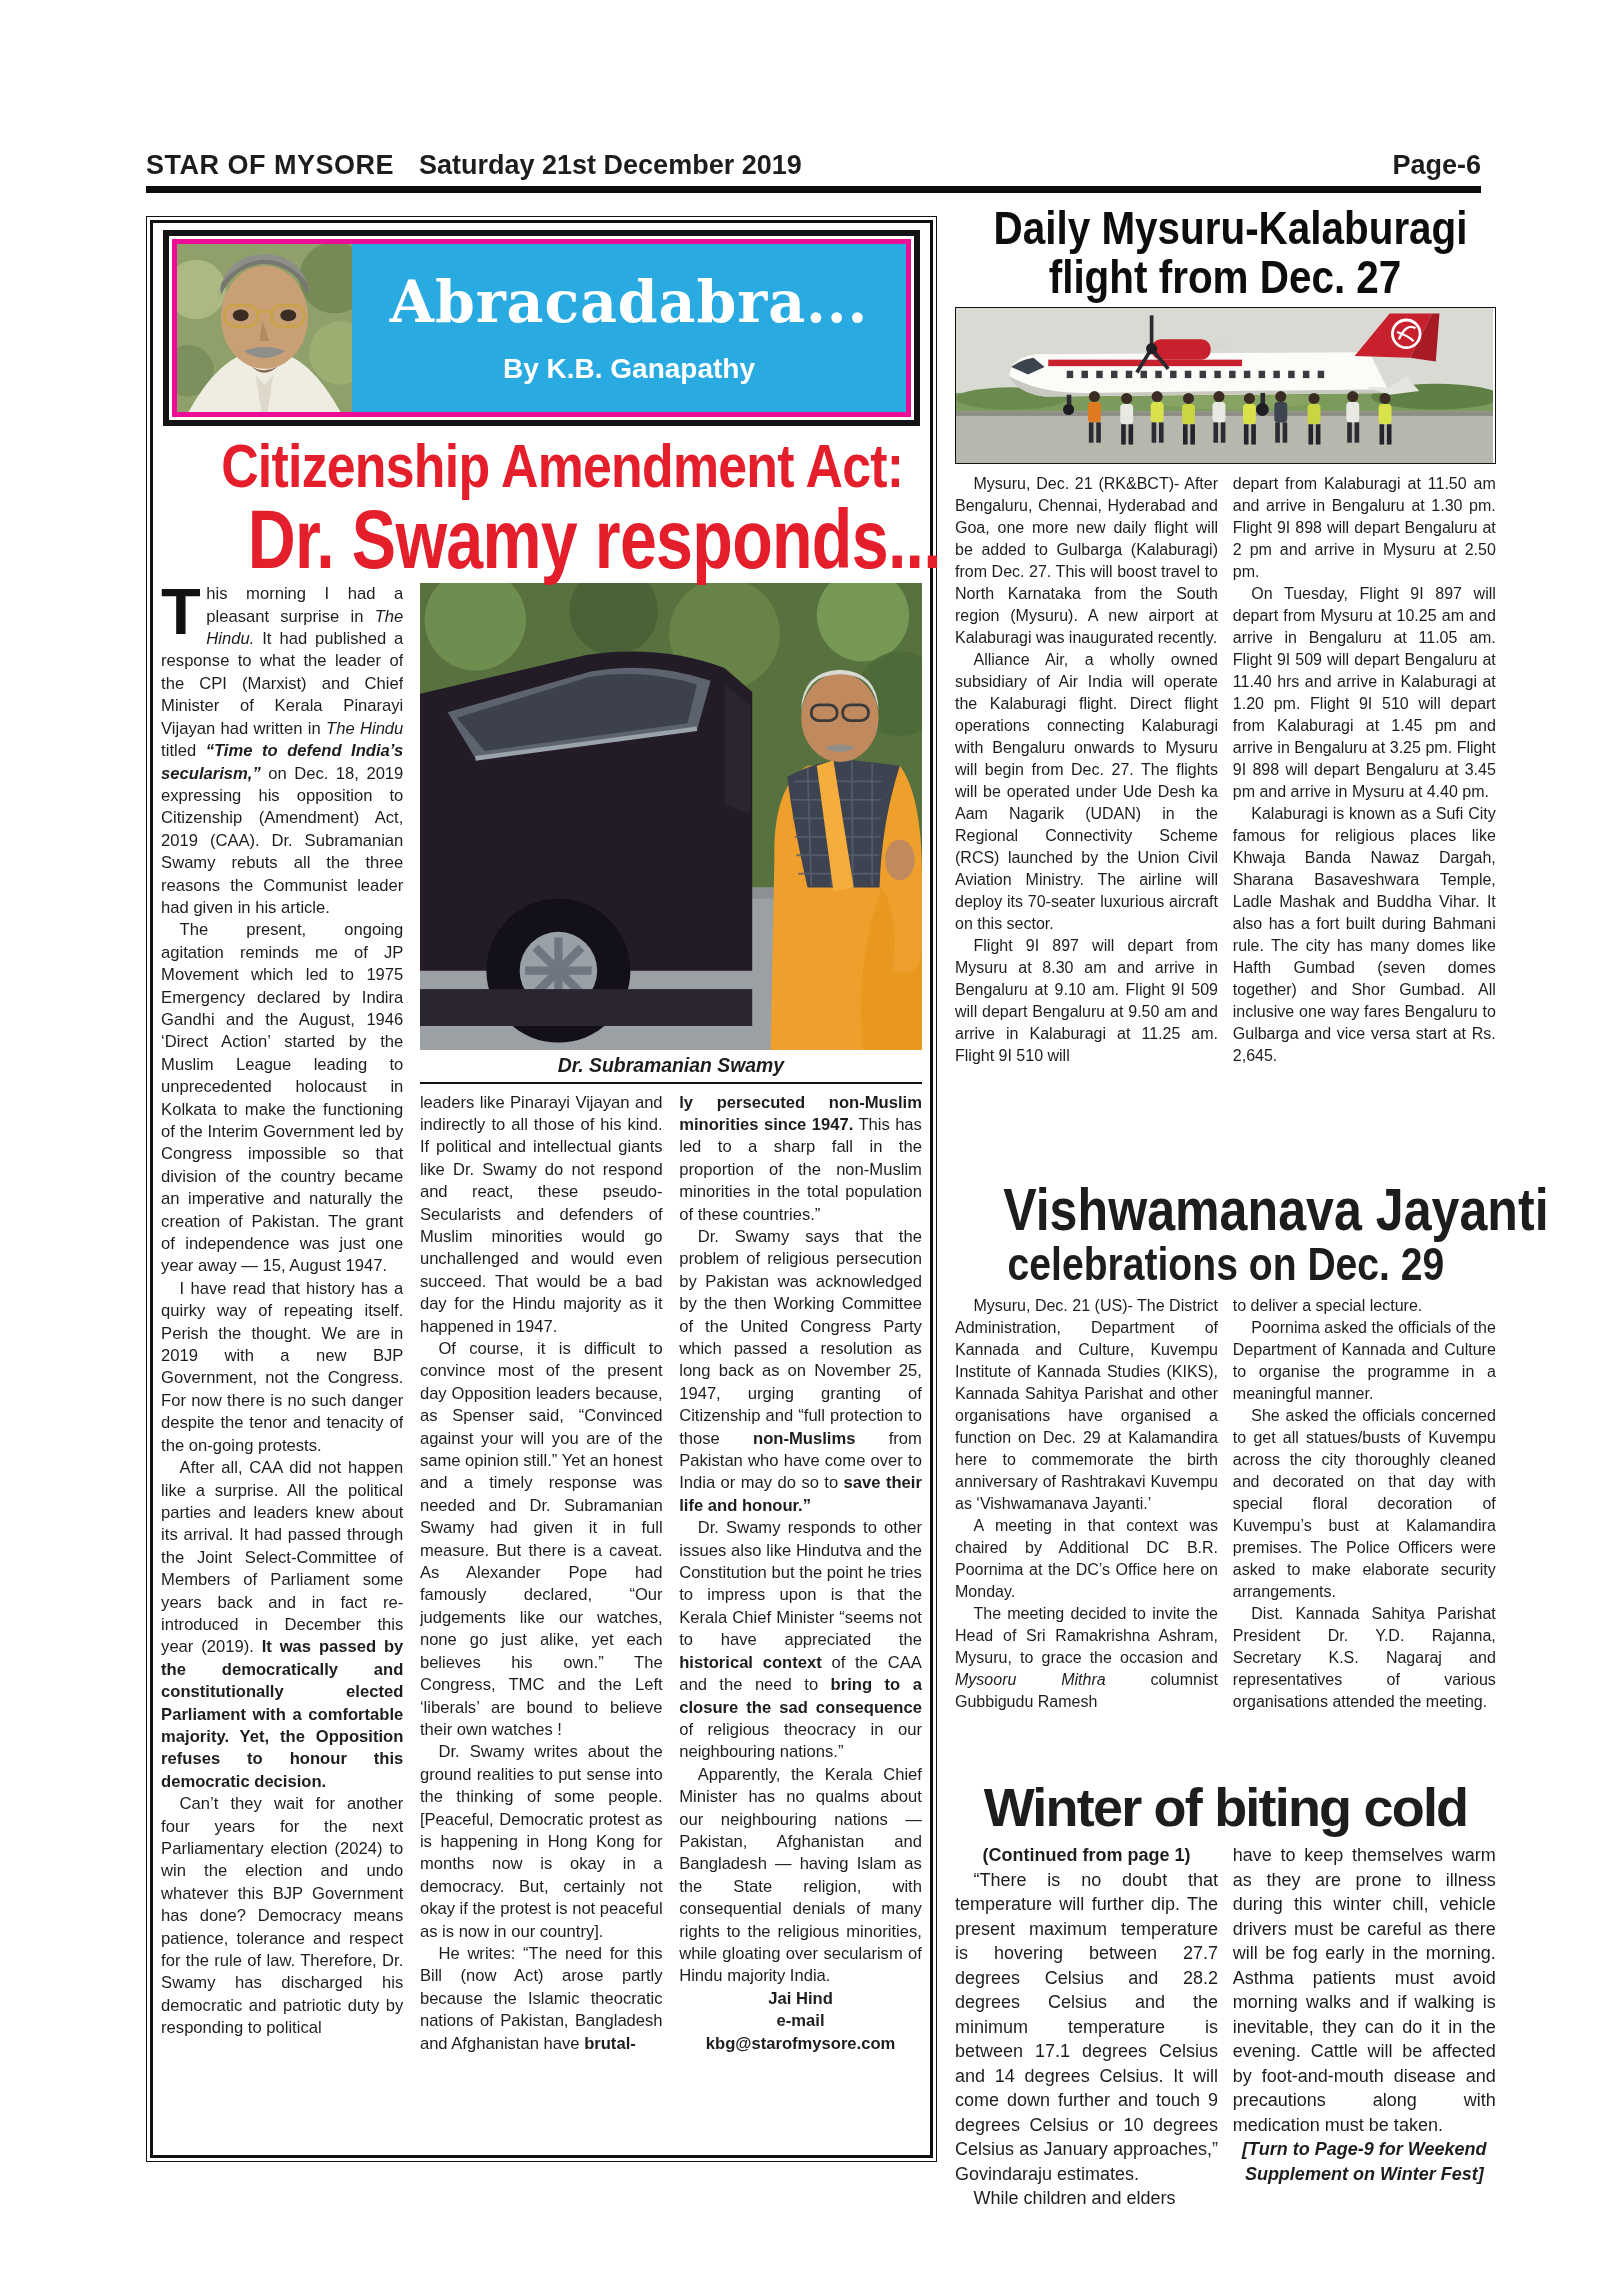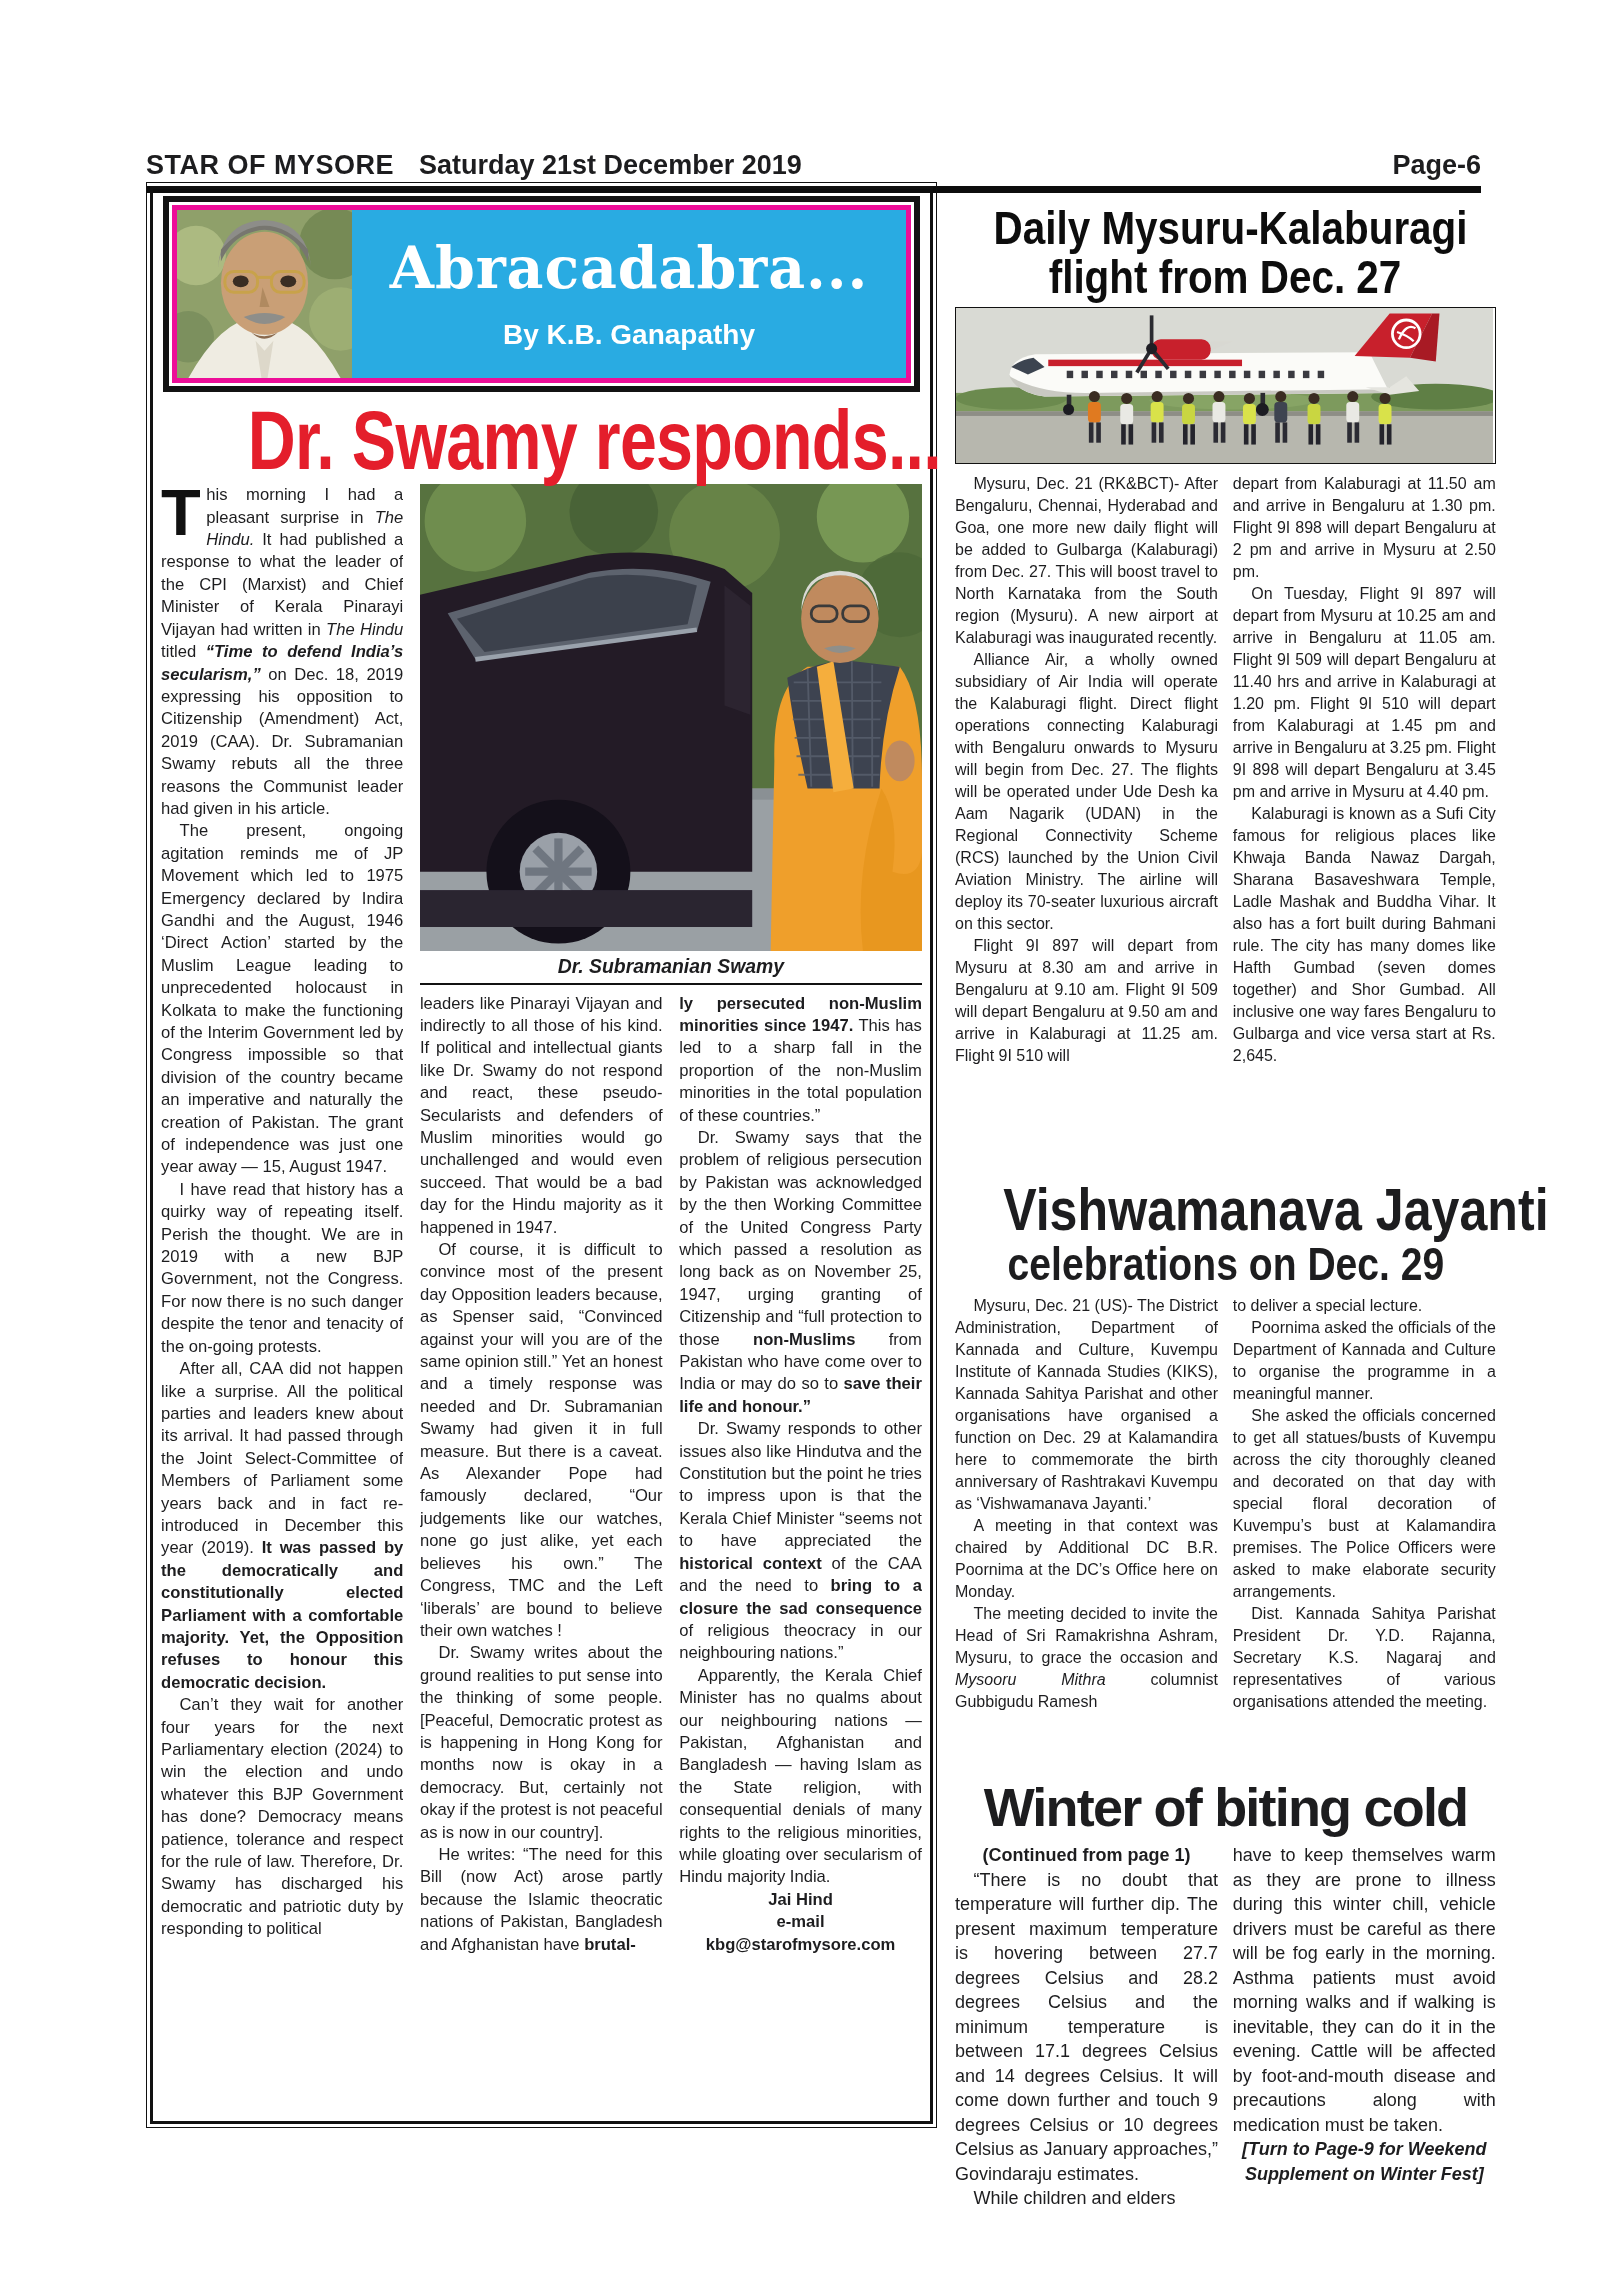--- a/index.html
+++ b/index.html
@@ -8,21 +8,21 @@
   .page{position:absolute;inset:0;overflow:hidden;}
 
   
   .hdr{position:absolute;left:146px;top:150px;width:1335px;height:31px;}
   .hdr .pname{position:absolute;left:0;top:0;font-size:27px;font-weight:bold;letter-spacing:0.5px;}
   .hdr .pdate{position:absolute;left:273px;top:0;font-size:27px;font-weight:bold;}
   .hdr .pno{position:absolute;right:0;top:0;font-size:27px;font-weight:bold;}
   .hdr-rule{position:absolute;left:146px;top:186px;width:1335px;height:6.5px;background:#0d0d0d;}
 
   
-  .main-block{position:absolute;left:146px;top:182px;width:791px;height:1946px;
+  .main-block{position:absolute;left:146px;top:216px;width:791px;height:1946px;
               border:1.8px solid #111;padding:2.8px;box-sizing:border-box;}
   .main-block-inner{border:3.7px solid #111;height:100%;box-sizing:border-box;padding:7.4px 8.3px;}
 
   
   .abra{border:6.5px solid #131313;padding:2.8px;background:#fff;height:196px;box-sizing:border-box;margin:0 1.8px 7.4px;}
   .abra-in{border:5.5px solid #ed0e98;background:#29abe2;height:100%;box-sizing:border-box;display:flex;}
   .abra-photo{width:175px;flex:0 0 175px;overflow:hidden;}
   .abra-photo svg{display:block;width:100%;height:100%;}
   .abra-txt{flex:1;display:flex;flex-direction:column;align-items:center;justify-content:center;}
   .abra-title{font-family:"DejaVu Serif",serif;font-weight:bold;color:#fff;font-size:57px;line-height:59px;letter-spacing:0.9px;}
@@ -107,20 +107,21 @@
               <path d="M86 132 L95 142 L104 132 L98 170 L92 170 Z" fill="#ddd8ca"></path>
             </svg>
           </div>
           <div class="abra-txt">
             <div class="abra-title">Abracadabra...</div>
             <div class="abra-by">By K.B. Ganapathy</div>
           </div>
         </div>
       </div>
 
+      <div class="cond kicker"><span>Citizenship Amendment Act:</span></div>
       <div class="cond mainhl"><span>Dr. Swamy responds...</span></div>
 
       <div class="main-cols">
         <div class="acol mcol1">
             <p class="noindent"><span class="dropcap">T</span><span>his morning I had a pleasant surprise in </span><span class="i">The Hindu.</span><span> It had published a response to what the leader of the CPI (Marxist) and Chief Minister of Kerala Pinarayi Vijayan had written in </span><span class="i">The Hindu</span><span> titled </span><span class="b i">“Time to defend India’s secularism,”</span><span> on Dec. 18, 2019 expressing his opposition to Citizenship (Amendment) Act, 2019 (CAA). Dr. Subramanian Swamy rebuts all the three reasons the Communist leader had given in his article.</span></p>
             <p><span>The present, ongoing agitation reminds me of JP Movement which led to 1975 Emergency declared by Indira Gandhi and the August, 1946 ‘Direct Action’ started by the Muslim League leading to unprecedented holocaust in Kolkata to make the functioning of the Interim Government led by Congress impossible so that division of the country became an imperative and naturally the creation of Pakistan. The grant of independence was just one year away — 15, August 1947.</span></p>
             <p><span>I have read that history has a quirky way of repeating itself. Perish the thought. We are in 2019 with a new BJP Government, not the Congress. For now there is no such danger despite the tenor and tenacity of the on-going protests.</span></p>
             <p><span>After all, CAA did not happen like a surprise. All the political parties and leaders knew about its arrival. It had passed through the Joint Select-Committee of Members of Parliament some years back and in fact re-introduced in December this year (2019). </span><span class="b">It was passed by the democratically and constitutionally elected Parliament with a comfortable majority. Yet, the Opposition refuses to honour this democratic decision.</span></p>
             <p><span>Can’t they wait for another four years for the next Parliamentary election (2024) to win the election and undo whatever this BJP Government has done? Democracy means patience, tolerance and respect for the rule of law. Therefore, Dr. Swamy has discharged his democratic and patriotic duty by responding to political</span></p>
           </div>

